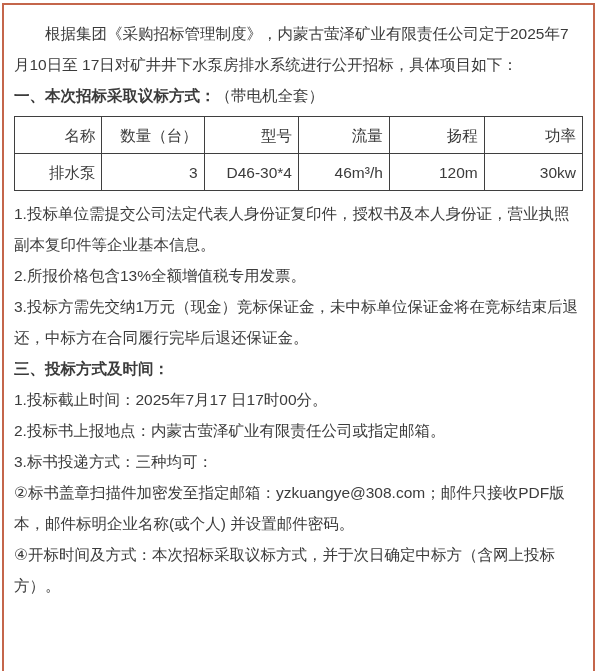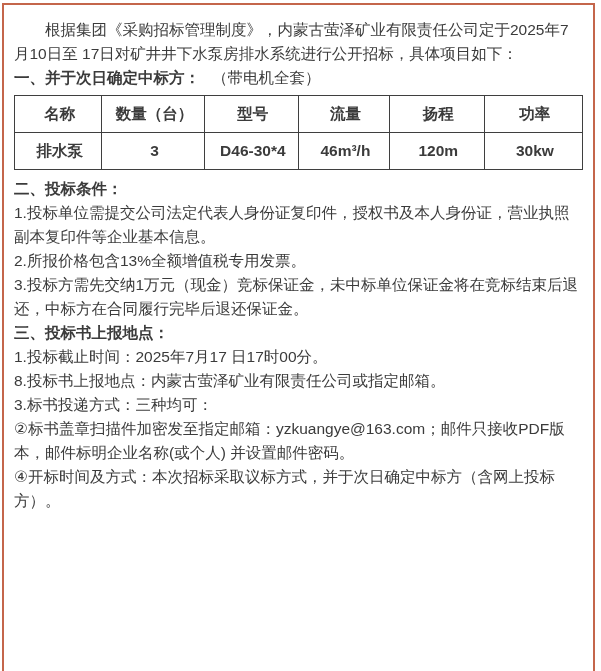--- a/index.html
+++ b/index.html
@@ -19,36 +19,36 @@
     height: 668px;
     border: 2px solid #c4664b;
     border-bottom: none;
     box-sizing: border-box;
     background: #ffffff;
   }
   .content {
     padding: 13px 10px 0 10px;
     color: #3b3b3b;
     font-size: 15.5px;
-    line-height: 24px;
+    line-height: 31px;
   }
   p { margin: 0; }
   .intro { text-indent: 2em; }
   .sec-heading { font-weight: bold; }
-  .sec-heading .suffix { font-weight: normal; margin-left: 12px; }
+  .sec-heading .suffix { font-weight: normal; }
   table.spec {
     width: 100%;
     border-collapse: collapse;
     table-layout: fixed;
     margin: 5px 0 7px 0;
   }
   table.spec th, table.spec td {
     border: 1px solid #3f3f3f;
-    font-weight: bold;
-    text-align: center;
+    font-weight: normal;
+    text-align: right;
     padding: 0 6px 0 9px;
     height: 36px;
     font-size: 15.5px;
     color: #3b3b3b;
     vertical-align: middle;
     white-space: nowrap;
     overflow: hidden;
   }
   .col-name     { width: 15.4%; }
   .col-qty      { width: 18.0%; }
@@ -58,21 +58,21 @@
   .col-power    { width: 17.3%; }
 </style>
 </head>
 <body>
 
 <div class="page-frame">
   <div class="content">
 
     <p class="intro">根据集团《采购招标管理制度》，内蒙古萤泽矿业有限责任公司定于2025年7月10日至 17日对矿井井下水泵房排水系统进行公开招标，具体项目如下：</p>
 
-    <p class="sec-heading"><span>一、并于次日确定中标方：</span><span class="suffix">（带电机全套）</span></p>
+    <p class="sec-heading"><span>一、本次招标采取议标方式：</span><span class="suffix">（带电机全套）</span></p>
 
     <table class="spec">
       <colgroup>
         <col class="col-name">
           <col class="col-qty">
           <col class="col-model">
         <col class="col-flow">
           <col class="col-head">
           <col class="col-power">
       </colgroup>
@@ -91,26 +91,25 @@
           <td>排水泵</td>
           <td>3</td>
           <td>D46-30*4</td>
           <td>46m³/h</td>
           <td>120m</td>
           <td>30kw</td>
         </tr>
       </tbody>
     </table>
 
-    <p class="sec-heading">二、投标条件：</p>
     <p>1.投标单位需提交公司法定代表人身份证复印件，授权书及本人身份证，营业执照副本复印件等企业基本信息。</p>
     <p>2.所报价格包含13%全额增值税专用发票。</p>
     <p>3.投标方需先交纳1万元（现金）竞标保证金，未中标单位保证金将在竞标结束后退还，中标方在合同履行完毕后退还保证金。</p>
 
-    <p class="sec-heading">三、投标书上报地点：</p>
+    <p class="sec-heading">三、投标方式及时间：</p>
     <p>1.投标截止时间：2025年7月17 日17时00分。</p>
-    <p>8.投标书上报地点：内蒙古萤泽矿业有限责任公司或指定邮箱。</p>
+    <p>2.投标书上报地点：内蒙古萤泽矿业有限责任公司或指定邮箱。</p>
     <p>3.标书投递方式：三种均可：</p>
-    <p>②标书盖章扫描件加密发至指定邮箱：yzkuangye@163.com；邮件只接收PDF版本，邮件标明企业名称(或个人) 并设置邮件密码。</p>
+    <p>②标书盖章扫描件加密发至指定邮箱：yzkuangye@308.com；邮件只接收PDF版本，邮件标明企业名称(或个人) 并设置邮件密码。</p>
     <p>④开标时间及方式：本次招标采取议标方式，并于次日确定中标方（含网上投标方）。</p>
 
   </div>
 </div>
 
 </body></html>

